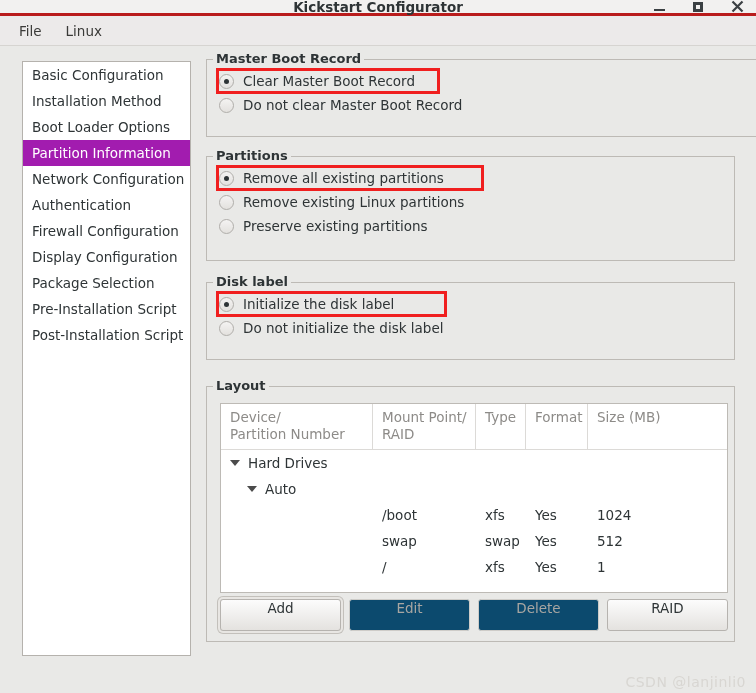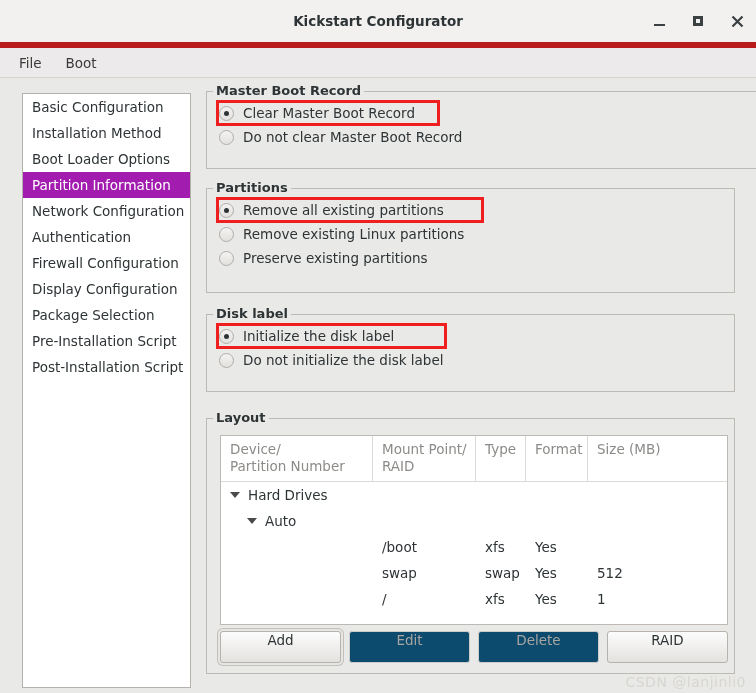--- a/index.html
+++ b/index.html
@@ -9,23 +9,23 @@
     font-family: "DejaVu Sans", "Liberation Sans", sans-serif;
     font-size: 13.5px;
     color: #2e3436;
     background: #e9e9e7;
     overflow: hidden;
     position: relative;
   }
 
   
   .titlebar {
-    height: 48px;
+    height: 16px;
     background: #f2f1f0;
-    border-bottom: 6px solid #b91c1c;
+    border-bottom: 3px solid #b91c1c;
     display: flex; align-items: center;
     position: relative;
   }
   .title-text {
     position: absolute; left: 0; right: 0;
     text-align: center;
     font-size: 13.5px; font-weight: bold;
     color: #2e3436;
     pointer-events: none;
   }
@@ -258,21 +258,21 @@
     <div class="win-btn ico-close">
       <svg width="13" height="13" viewBox="0 0 13 13">
         <path d="M1.5 1.5 L11.5 11.5 M11.5 1.5 L1.5 11.5" stroke="#3b4043" stroke-width="2.2" stroke-linecap="butt"></path>
       </svg>
     </div>
   </div>
 </div>
 
 <div class="menubar">
   <div class="menu-item">File</div>
-  <div class="menu-item">Boot</div>
+  <div class="menu-item">Linux</div>
 </div>
 
 <div class="content">
 
   <div class="sidebar" id="sidebar">
       <div class="side-item"><span>Basic Configuration</span></div>
       <div class="side-item"><span>Installation Method</span></div>
       <div class="side-item"><span>Boot Loader Options</span></div>
       <div class="side-item selected"><span>Partition Information</span></div>
       <div class="side-item"><span>Network Configuration</span></div>
@@ -375,20 +375,21 @@
               <div class="td td-c3"></div>
               <div class="td td-c4"></div>
             </div>
             <div class="trow">
               <div class="td td-c0" style="padding-left: 9px;">
                 <span></span>
               </div>
               <div class="td td-c1">/boot</div>
               <div class="td td-c2">xfs</div>
               <div class="td td-c3">Yes</div>
+              <div class="td td-c4">1024</div>
             </div>
             <div class="trow">
               <div class="td td-c0" style="padding-left: 9px;">
                 <span></span>
               </div>
               <div class="td td-c1">swap</div>
               <div class="td td-c2">swap</div>
               <div class="td td-c3">Yes</div>
               <div class="td td-c4">512</div>
             </div>

